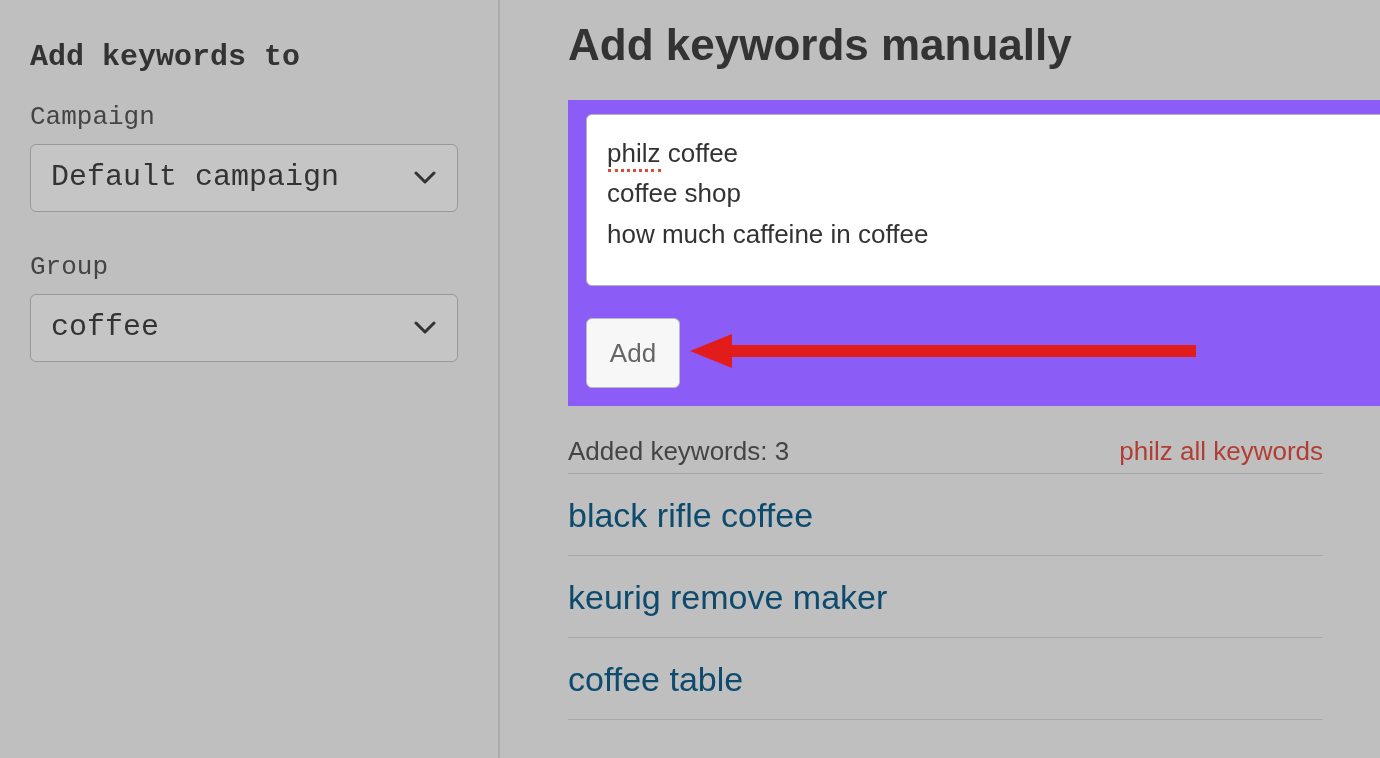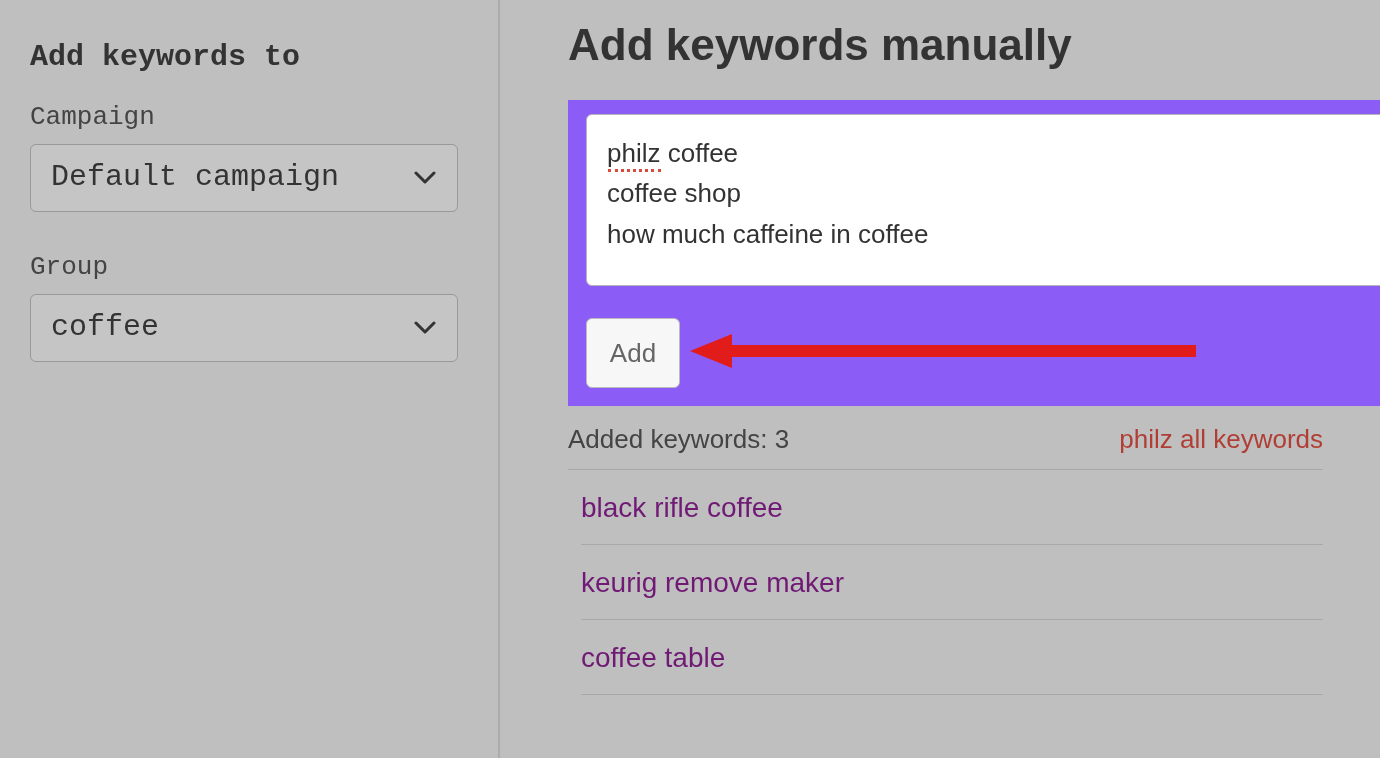--- a/index.html
+++ b/index.html
@@ -129,41 +129,40 @@
     transform: translateY(-50%);
     pointer-events: none;
   }
 
   
   .added-header {
     display: flex;
     justify-content: space-between;
     align-items: baseline;
     width: 755px;
-    margin-top: 18px;
-    padding-bottom: 14px;
+    margin-top: 30px;
+    padding-bottom: 6px;
     border-bottom: 1px solid #a8a8a8;
   }
   .added-header .count {
     font-size: 26px;
     color: #444;
   }
   .added-header .remove-all {
     font-size: 26px;
     color: #b13e34;
     cursor: pointer;
     text-decoration: none;
   }
   .kw-list { width: 755px; }
   .kw-item {
-    font-size: 28px;
-    color: #701a75;
+    font-size: 34px;
+    color: #0c4a6e;
     padding: 22px 0 20px 0;
     border-bottom: 1px solid #a8a8a8;
-    margin-left: 13px;
   }
 </style>
 </head>
 <body>
 
 <aside class="sidebar">
   <h2>Add keywords to</h2>
 
   <div class="field-label">Campaign</div>
   <div class="select-wrap">

